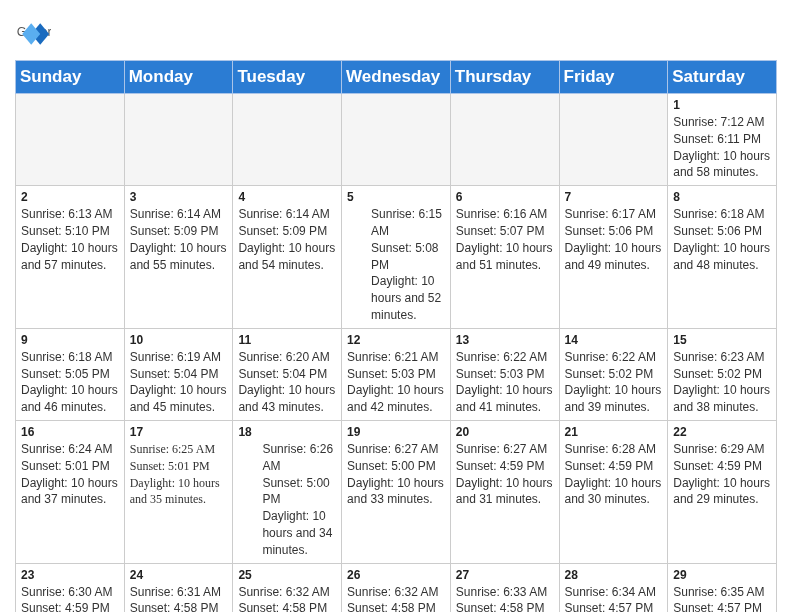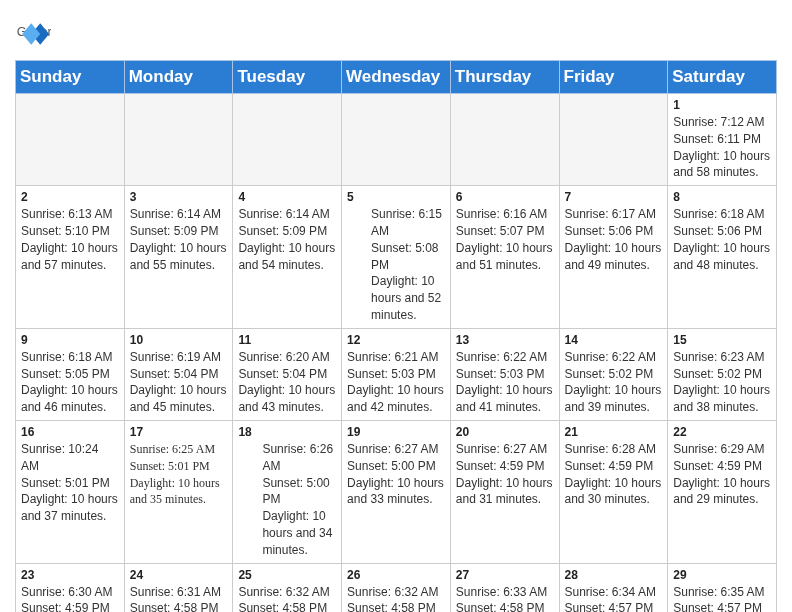--- a/index.html
+++ b/index.html
@@ -214,21 +214,21 @@
           <td>
             <span class="day-number">15</span>
             <div class="day-info" style="white-space: pre-line;">Sunrise: 6:23 AM
 Sunset: 5:02 PM
 Daylight: 10 hours and 38 minutes.</div>
           </td>
         </tr>
         <tr>
           <td>
             <span class="day-number">16</span>
-            <div class="day-info" style="white-space: pre-line;">Sunrise: 10:24 AM
+            <div class="day-info" style="white-space: pre-line;">Sunrise: 6:24 AM
 Sunset: 5:01 PM
 Daylight: 10 hours and 37 minutes.</div>
           </td>
           <td>
             <span class="day-number">17</span>
             <div class="day-info" style="white-space: pre-line; font-family: Liberation Serif, serif;">Sunrise: 6:25 AM
 Sunset: 5:01 PM
 Daylight: 10 hours and 35 minutes.</div>
           </td>
           <td>

